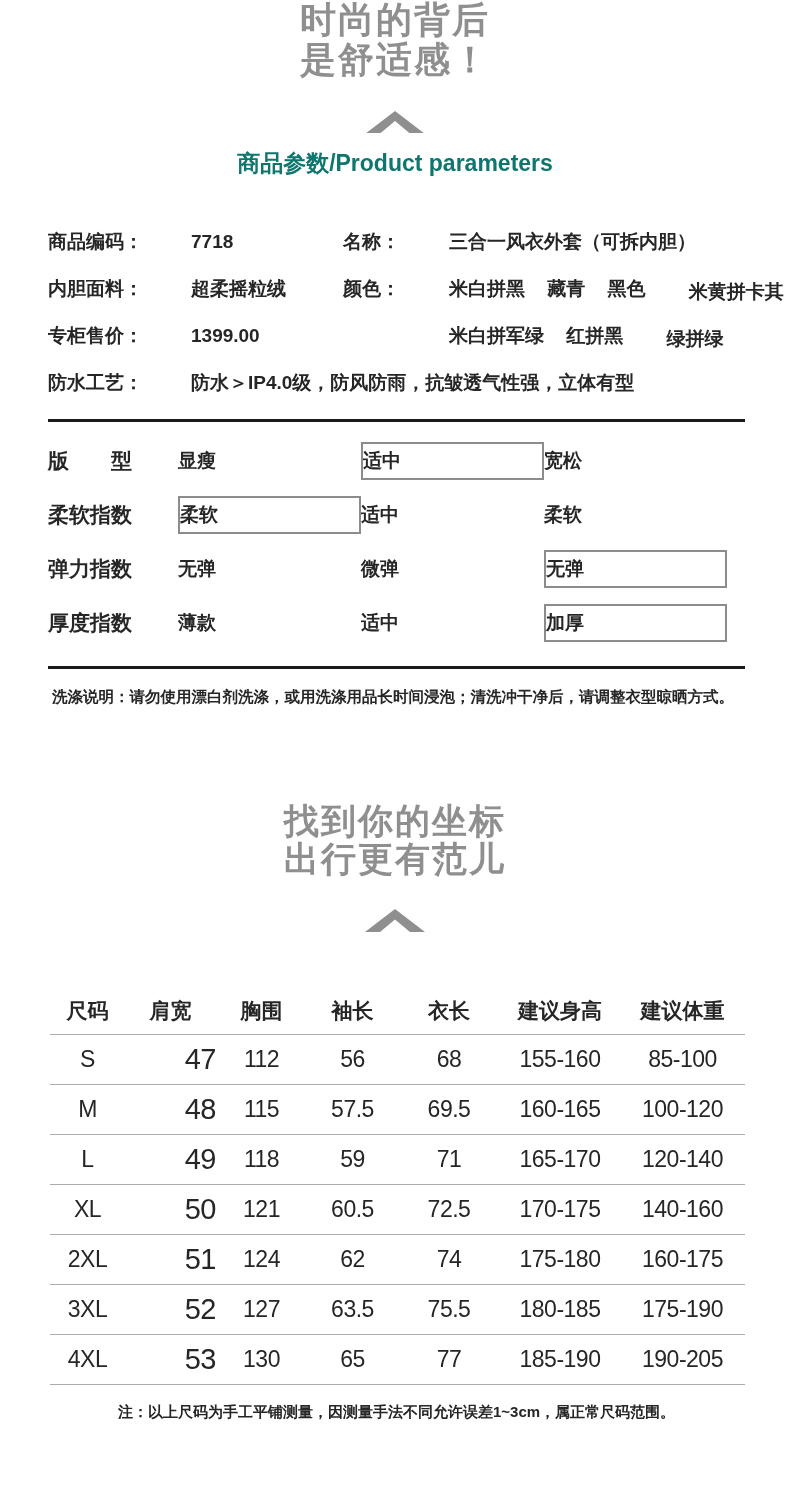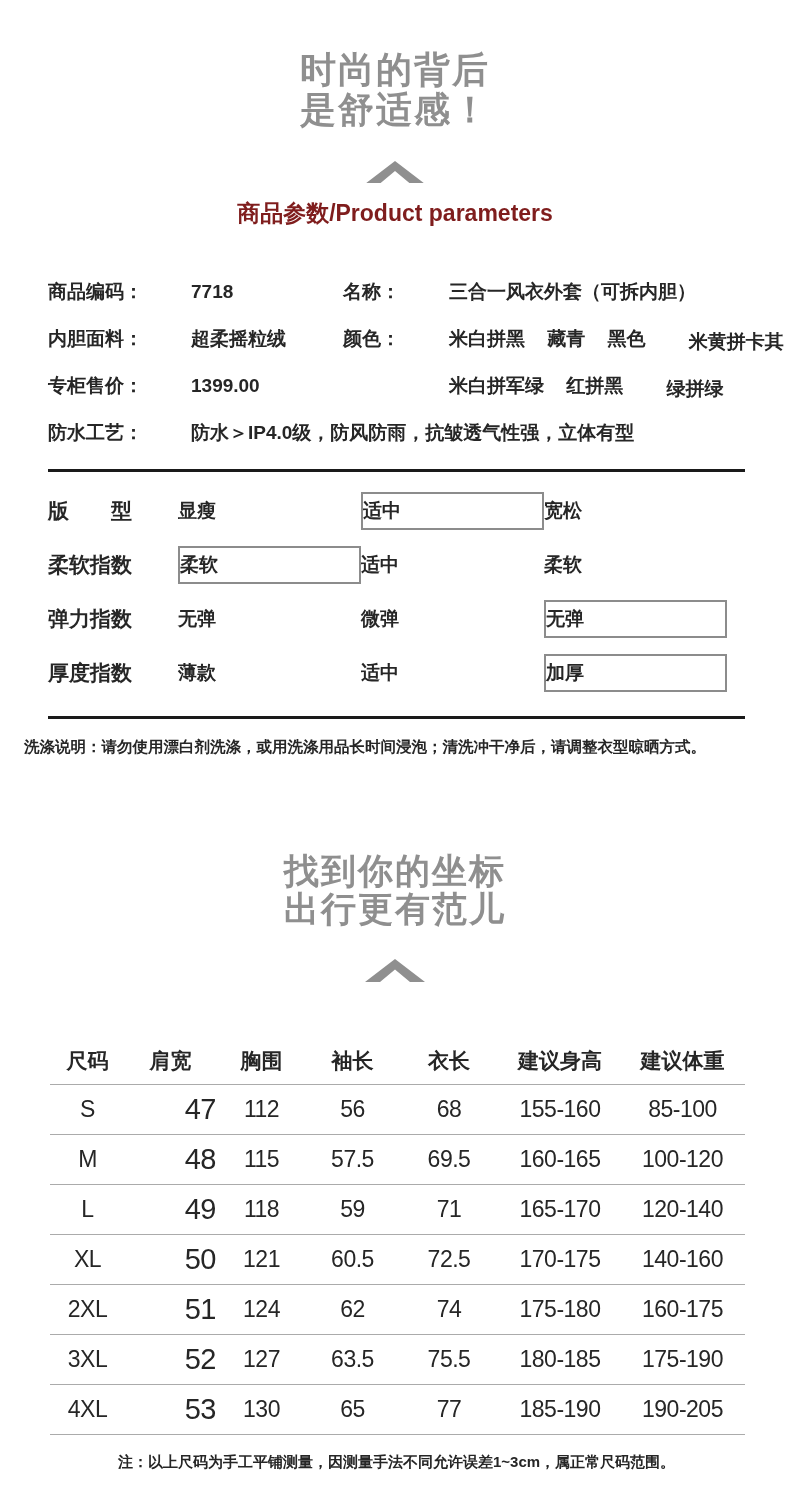--- a/index.html
+++ b/index.html
@@ -5,31 +5,31 @@
   * { margin: 0; padding: 0; box-sizing: border-box; }
   html, body { background: #ffffff; }
   body {
     font-family: "Liberation Sans", "DejaVu Sans", sans-serif;
     color: #262626;
   }
   .page { width: 790px; min-height: 1507px; margin: 0 auto; background: #fff; overflow: hidden; }
 
   
   .banner { text-align: center; }
-  .banner1 { padding-top: 50px; }
+  .banner1 { }
   .banner-line {
     font-size: 36px; font-weight: 700; color: #8f8f8f;
     line-height: 40px; letter-spacing: 2px;
   }
   .banner2 { margin-top: 95px; }
   .banner2 .banner-line { font-size: 35px; line-height: 38px; }
   .chevron { display: inline-block; margin-top: 13px; }
   .section-title {
     margin-top: 13px; font-size: 23px; font-weight: 700;
-    color: #7f1d1d; line-height: 25px;
+    color: #0f766e; line-height: 25px;
   }
 
   
   .params { margin: 42px 45px 0 48px; }
   .params-cols { display: flex; }
   .pcol-left { width: 295px; flex: none; }
   .pcol-right { flex: 1; }
   .p-row { height: 47px; display: flex; align-items: center; font-size: 19px; font-weight: 700; gap: 48px; }
   .p-label { white-space: nowrap; }
   .p-label-fixed { display: inline-block; width: 58px; flex: none; }
@@ -49,21 +49,21 @@
   .idx-row { height: 54px; display: flex; align-items: center; }
   .idx-label { width: 130px; flex: none; font-size: 21px; font-weight: 700; }
   .idx-opt {
     width: 183px; flex: none; 
     font-size: 19px; font-weight: 700; line-height: 34px;
   }
   .idx-opt.boxed { border: 2px solid #8c8c8c; }
 
   
   .wash {
-    margin: 0 45px 0 24px; padding-top: 17px;
+    margin: 0 45px 0 52px; padding-top: 17px;
     font-size: 15.5px; font-weight: 700; line-height: 21px;
   }
 
   
   .size-table { margin: 50px 45px 0 50px; }
   .s-row {
     display: grid;
     grid-template-columns: 75px 91px 91px 91px 102px 120px 125px;
     align-items: center;
     border-bottom: 1px solid #ababab;

